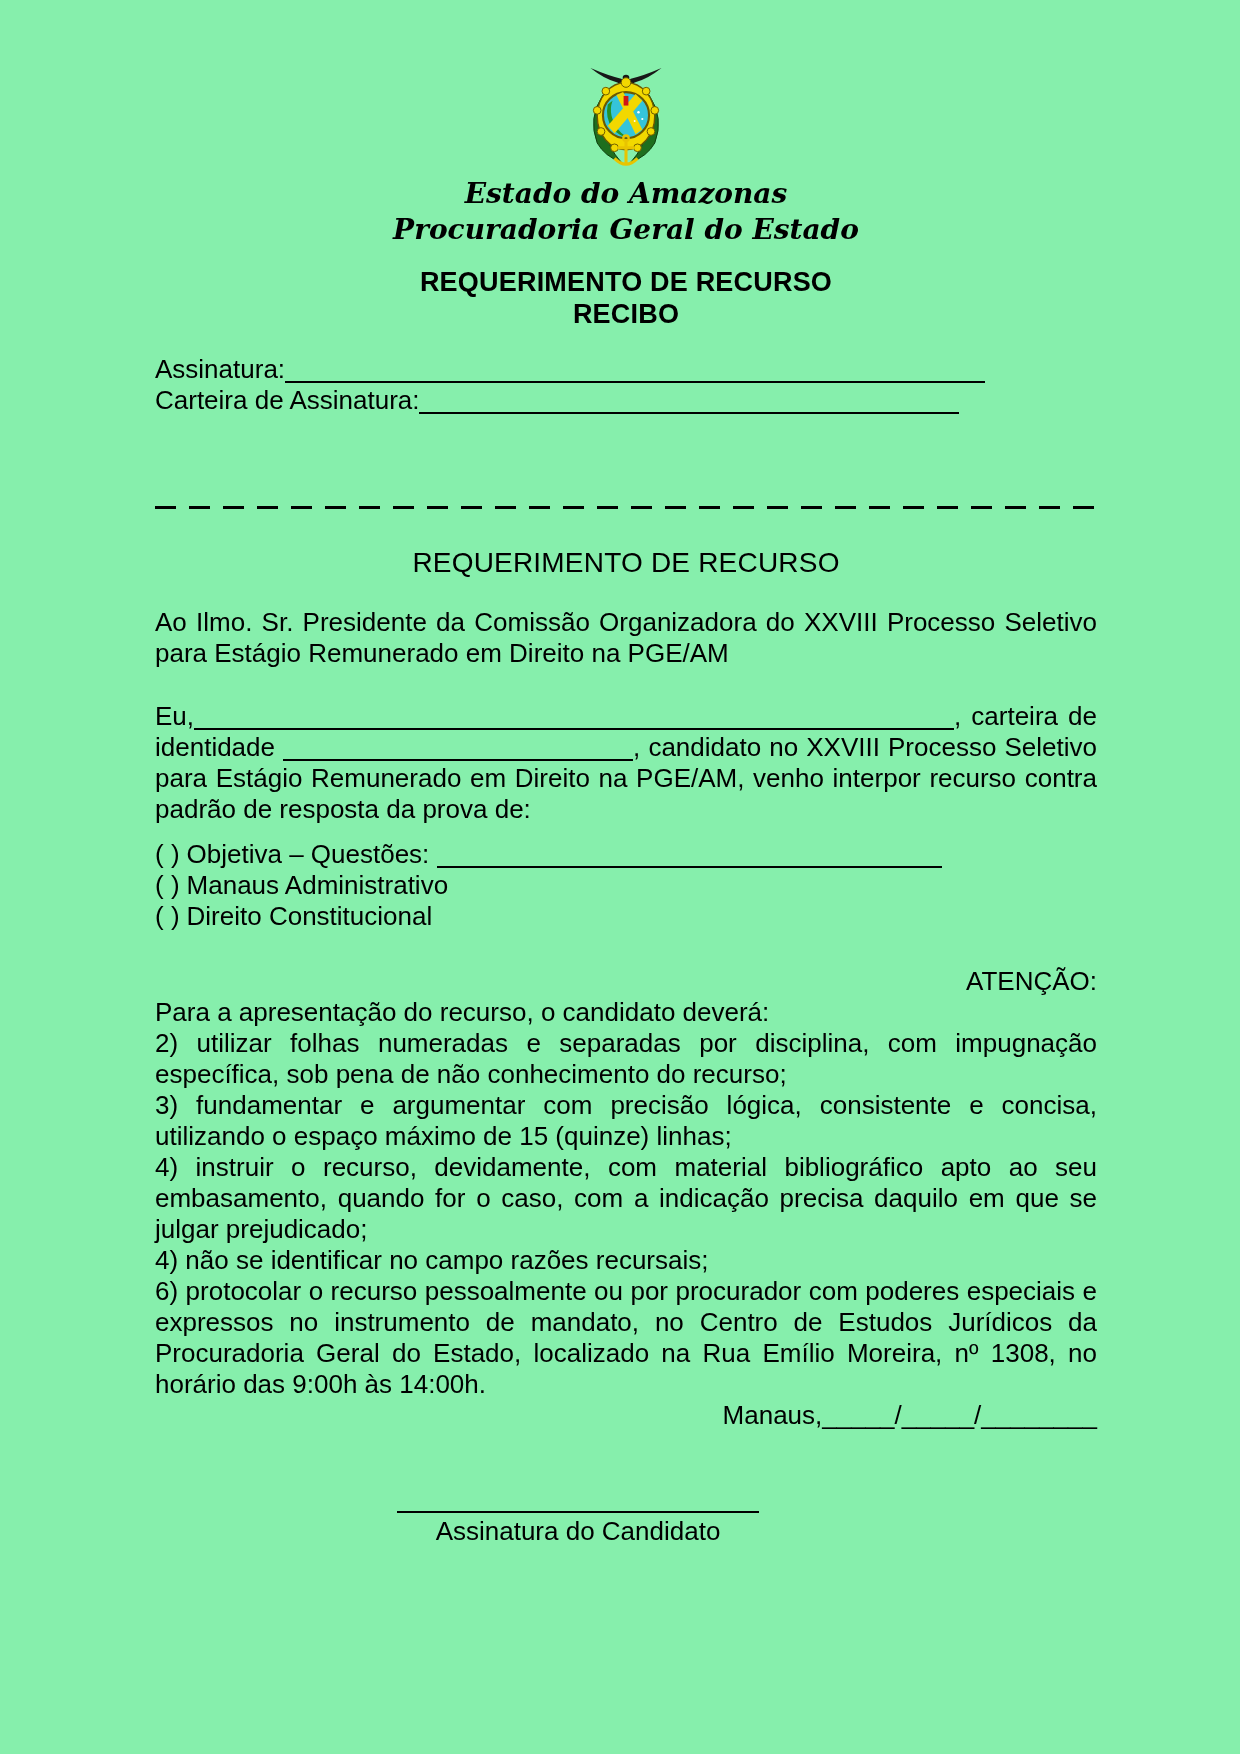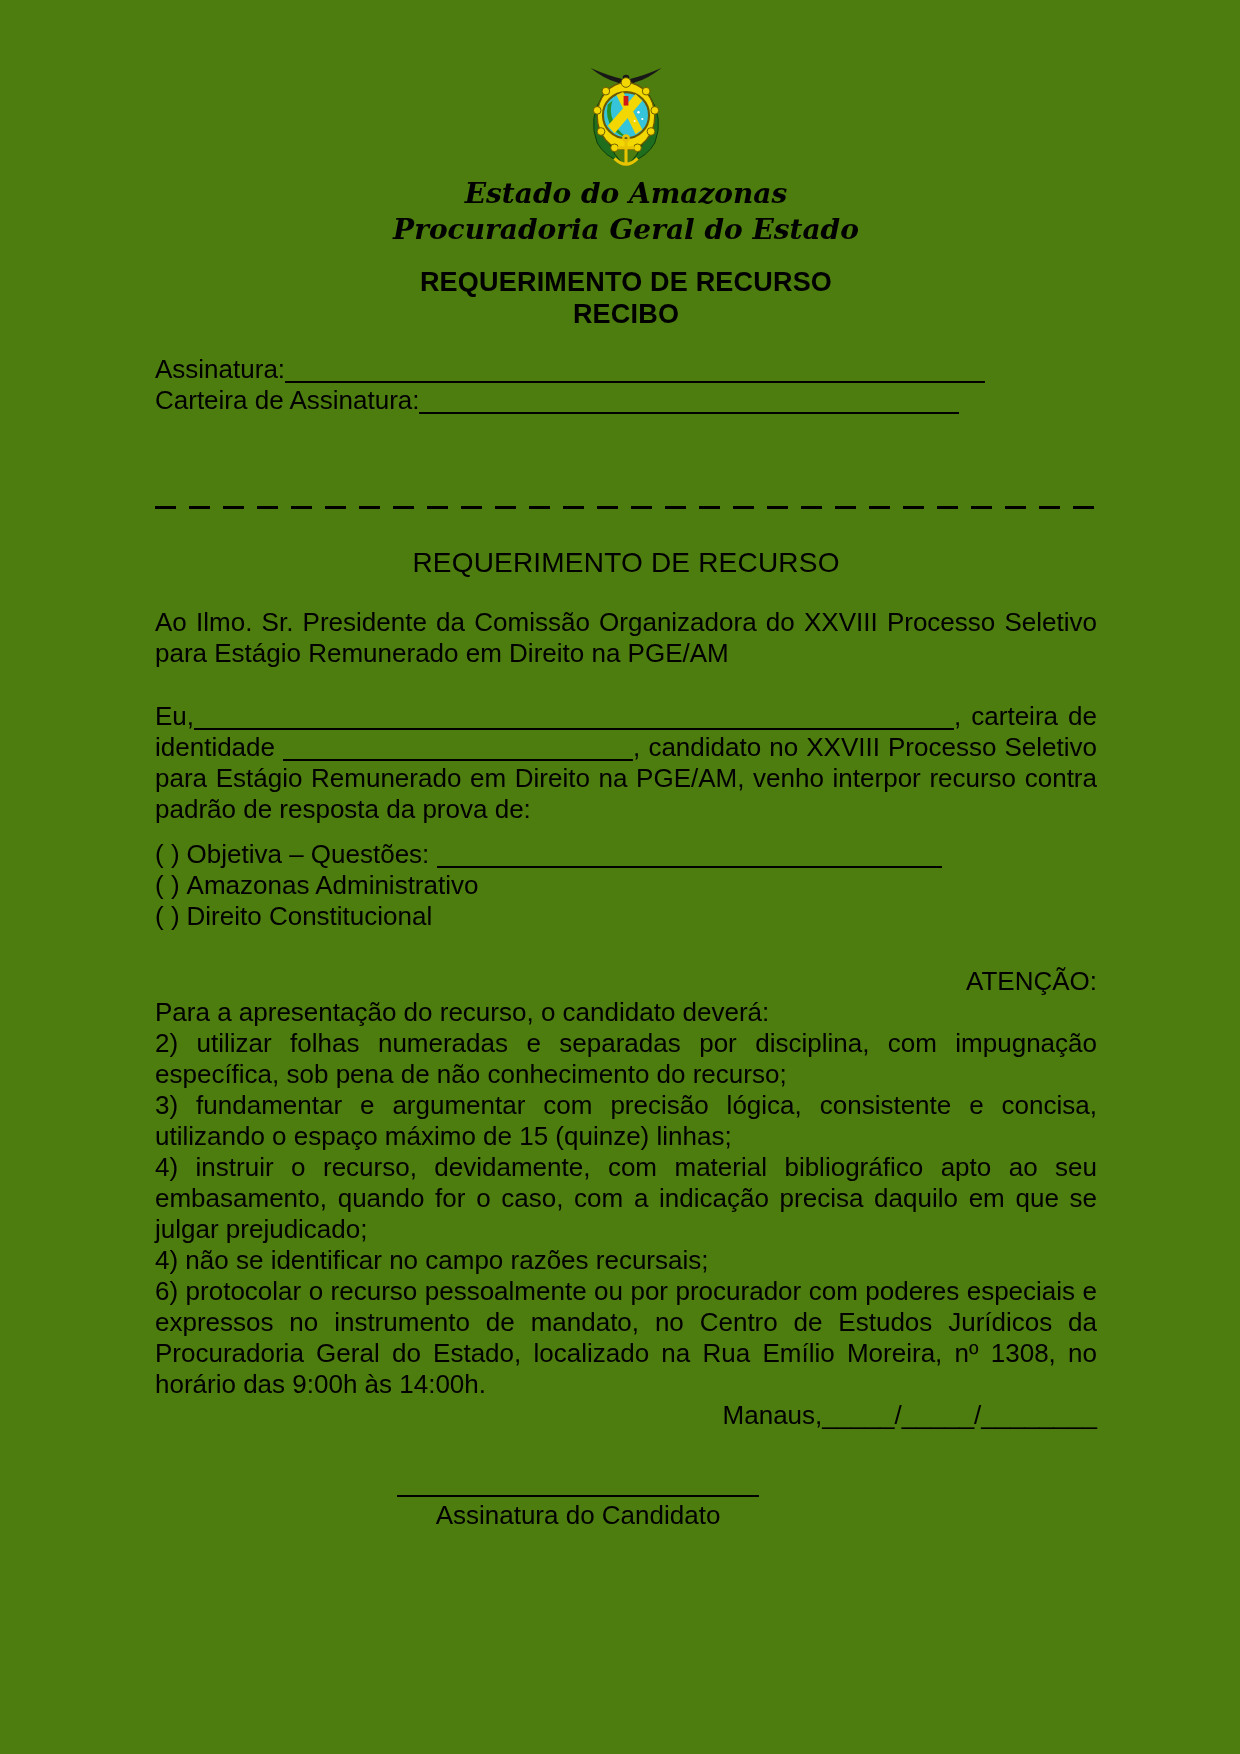--- a/index.html
+++ b/index.html
@@ -1,21 +1,21 @@
 <!DOCTYPE html>
 <html><head>
 <meta charset="utf-8">
 <style>
   html,body{margin:0;padding:0;background:#ffffff;}
   .page{
     position:relative;
     width:1240px;height:1754px;
     box-sizing:border-box;
     padding:62px 143px 0 155px;
-    background:#4d7c0f;
+    background:#86efac;
     color:#000;
     font-family:"Liberation Sans",sans-serif;
     overflow:hidden;
   }
   .coa{display:block;margin:0 auto;width:96px;height:114px;}
   .org{
     text-align:center;
     font-family:"DejaVu Serif",serif;
     font-style:italic;font-weight:bold;
     font-size:28px;line-height:36px;
@@ -42,21 +42,21 @@
   }
   .body{font-size:26px;line-height:31px;margin:0;}
   .just{text-align:justify;}
   .addressee{margin-top:28px;}
   .declaration{margin-top:32px;}
   .options{margin-top:14px;}
   .opt .mark{margin-right:7px;}
   .attention{margin-top:34px;}
   .att-title{font-size:26px;line-height:31px;font-weight:normal;text-align:right;}
   .manaus{text-align:right;}
-  .sig-block{width:362px;margin:64px auto 0;transform:translateX(-48px);}
+  .sig-block{width:362px;margin:80px auto 0;transform:translateX(-48px);}
   .sig-line{border-top:2.5px solid #000;height:0;}
   .sig-label{text-align:center;font-size:26px;line-height:31px;margin-top:3px;}
 </style>
 </head>
 <body>
 
 <div class="page">
 
   <svg class="coa" viewBox="0 0 100 118">
 
@@ -114,21 +114,21 @@
   <div class="dash-sep"></div>
 
   <div class="form-title">REQUERIMENTO DE RECURSO</div>
 
   <p class="body just addressee">Ao Ilmo. Sr. Presidente da Comissão Organizadora do XXVIII Processo Seletivo para Estágio Remunerado em Direito na PGE/AM</p>
 
   <p class="body just declaration"><span>Eu,</span><span class="blank" style="width:760px"></span><span>, carteira de identidade </span><span class="blank" style="width:350px"></span><span>, candidato no XXVIII Processo Seletivo para Estágio Remunerado em Direito na PGE/AM, venho interpor recurso contra padrão de resposta da prova de:</span></p>
 
   <div class="options">
     <p class="body opt"><span class="mark">( )</span><span>Objetiva – Questões:</span> <span class="blank" style="width:505px"></span></p>
-    <p class="body opt"><span class="mark">( )</span><span>Amazonas Administrativo</span></p>
+    <p class="body opt"><span class="mark">( )</span><span>Manaus Administrativo</span></p>
     <p class="body opt"><span class="mark">( )</span><span>Direito Constitucional</span></p>
   </div>
 
   <div class="attention">
     <p class="body att-title">ATENÇÃO:</p>
     <p class="body just">Para a apresentação do recurso, o candidato deverá:</p>
     <p class="body just">2) utilizar folhas numeradas e separadas por disciplina, com impugnação específica, sob pena de não conhecimento do recurso;</p>
     <p class="body just">3) fundamentar e argumentar com precisão lógica, consistente e concisa, utilizando o espaço máximo de 15 (quinze) linhas;</p>
     <p class="body just">4) instruir o recurso, devidamente, com material bibliográfico apto ao seu embasamento, quando for o caso, com a indicação precisa daquilo em que se julgar prejudicado;</p>
     <p class="body just">4) não se identificar no campo razões recursais;</p>

